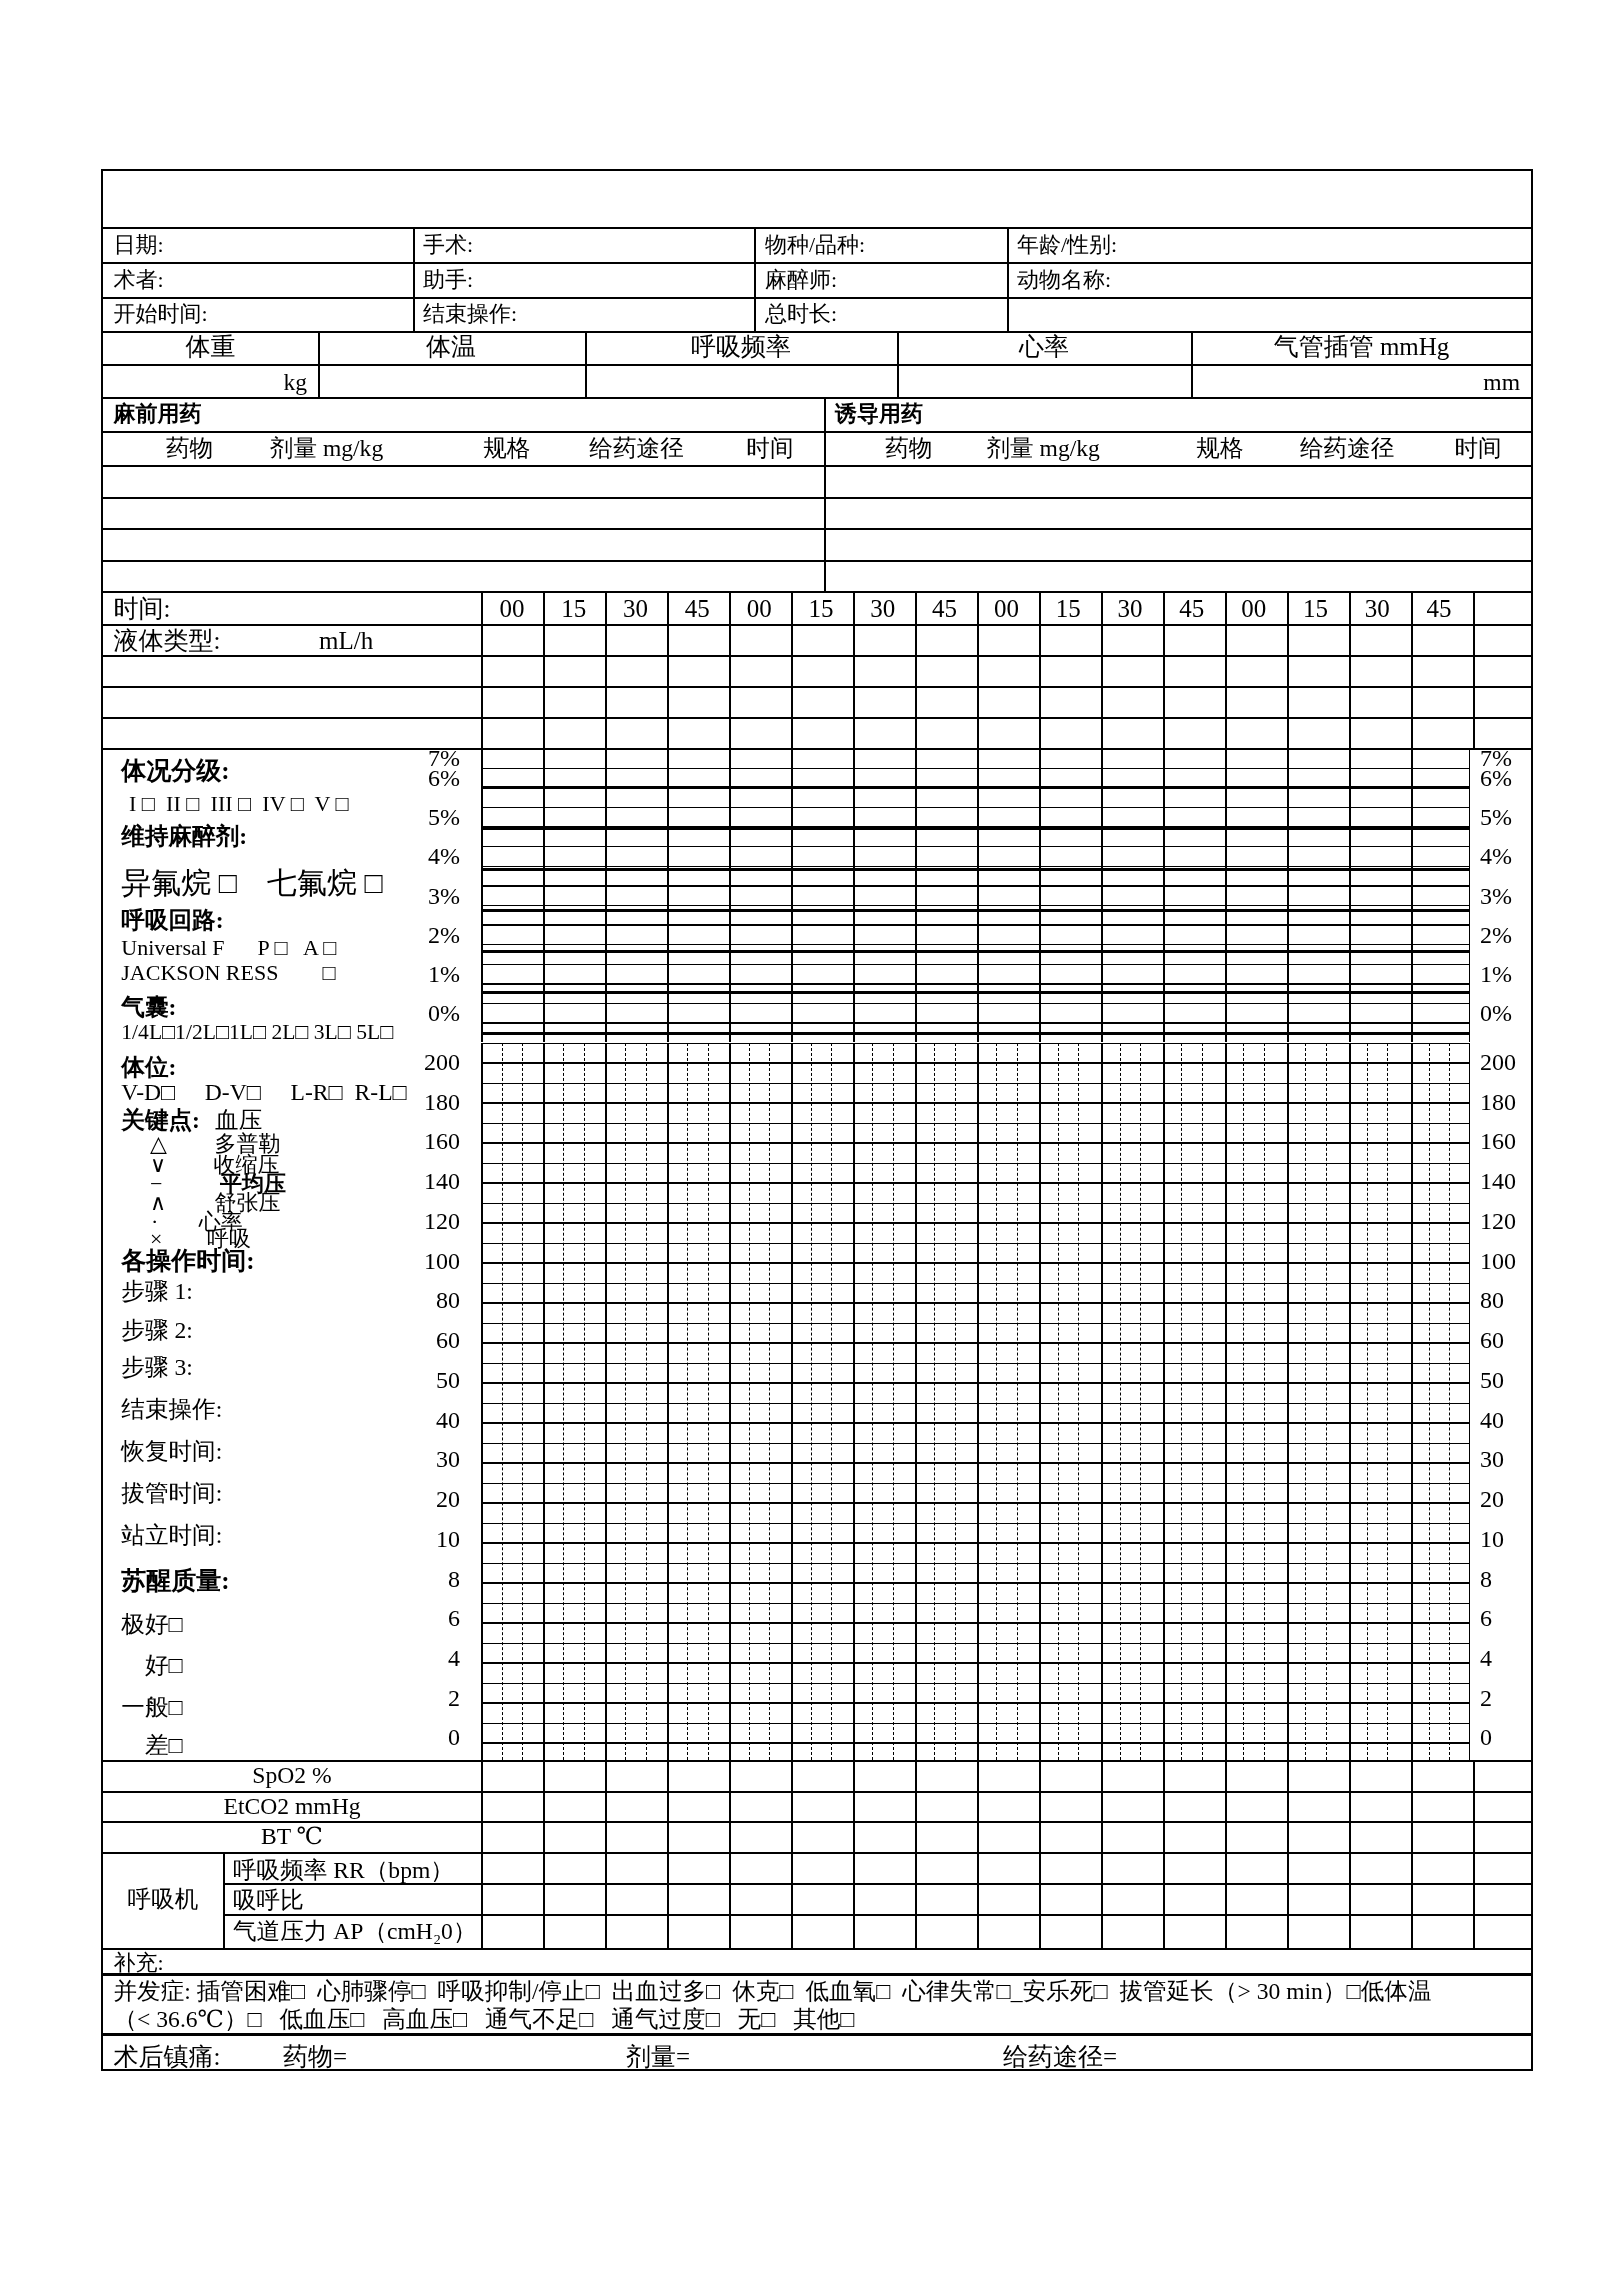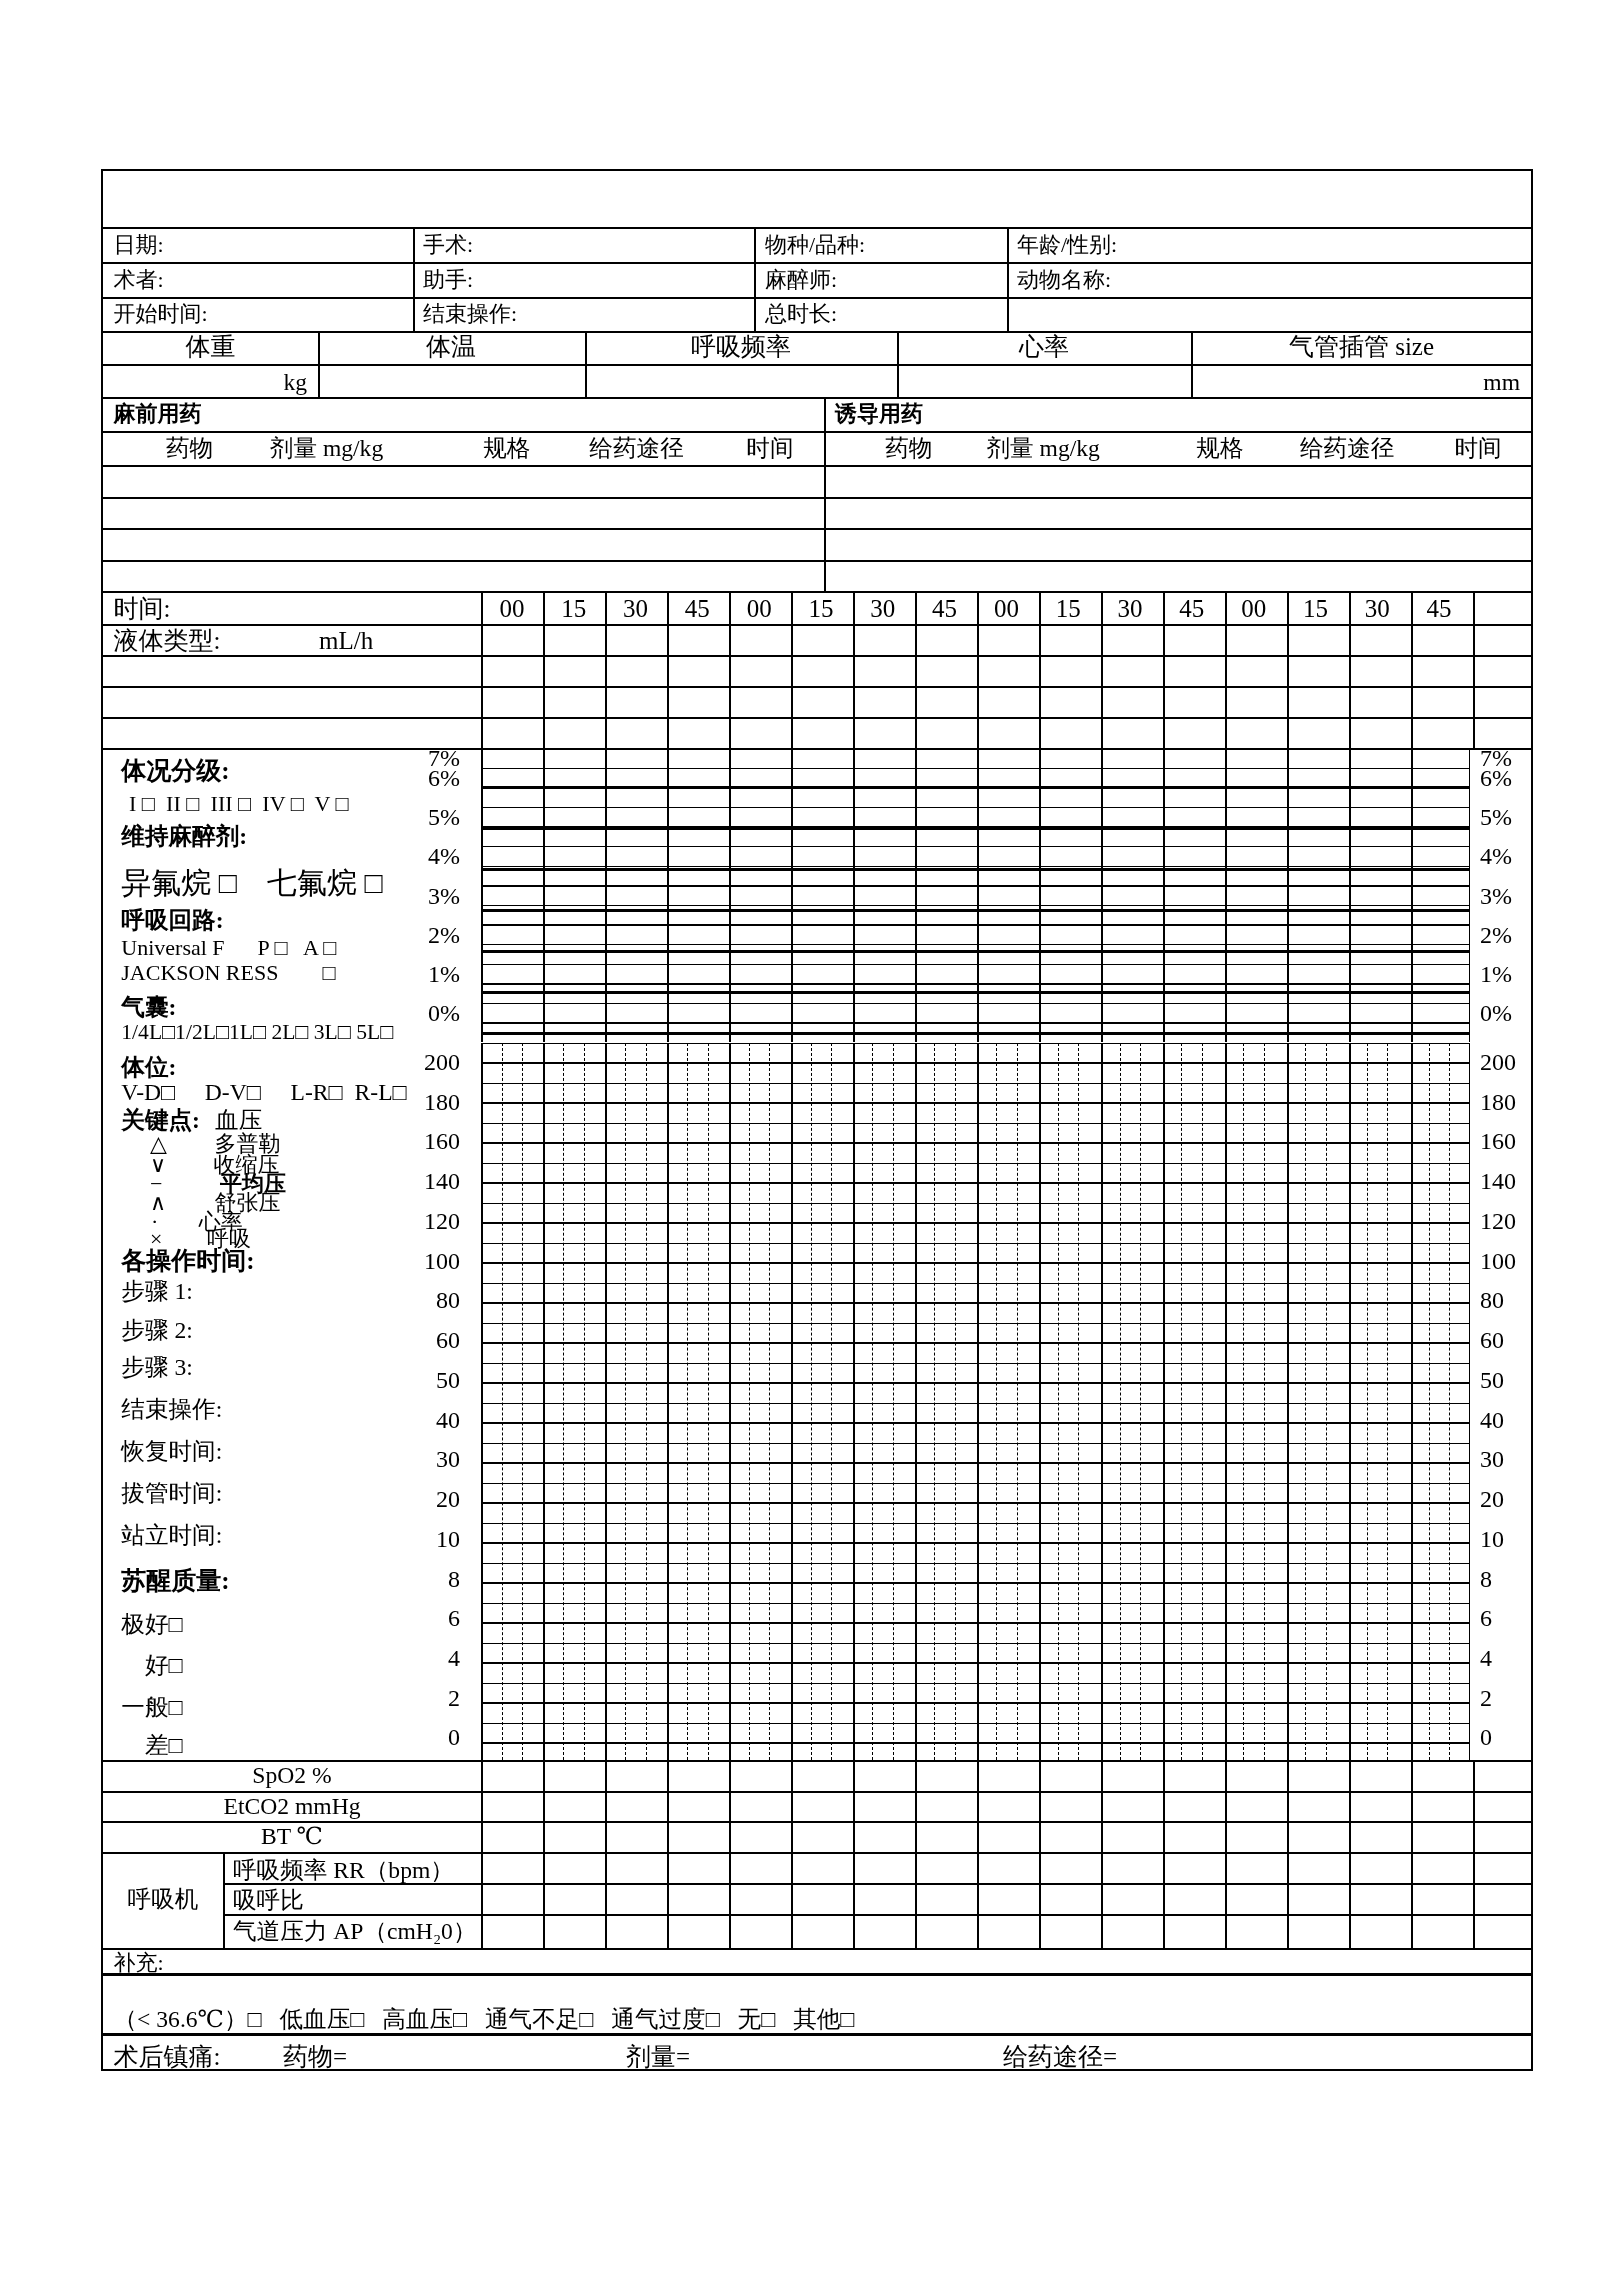--- a/index.html
+++ b/index.html
@@ -100,21 +100,21 @@
     <div class="c t40" style="left:662px;top:96px;">麻醉师:</div>
     <div class="c t40" style="left:914px;top:96px;">动物名称:</div>
     <div class="c t40" style="left:10.5px;top:130px;">开始时间:</div>
     <div class="c t40" style="left:320px;top:130px;">结束操作:</div>
     <div class="c t40" style="left:662px;top:130px;">总时长:</div>
 
     <div class="c ctr t38" style="left:0;top:160px;width:215px;height:33px;">体重</div>
     <div class="c ctr t38" style="left:215px;top:160px;width:266px;height:33px;">体温</div>
     <div class="c ctr t38" style="left:482px;top:160px;width:312px;height:33px;">呼吸频率</div>
     <div class="c ctr t38" style="left:794px;top:160px;width:294px;height:33px;">心率</div>
-    <div class="c ctr t38" style="left:1088px;top:160px;width:341px;height:33px;">气管插管 size</div>
+    <div class="c ctr t38" style="left:1088px;top:160px;width:341px;height:33px;">气管插管 mmHg</div>
     <div class="c t36" style="left:0;top:198px;width:204px;text-align:right;">kg</div>
     <div class="c t36" style="left:1088px;top:198px;width:329px;text-align:right;">mm</div>
 
     <div class="c t40 b" style="left:10.5px;top:230px;text-align:right;">麻前用药</div>
     <div class="c t40 b" style="left:732px;top:230px;">诱导用药</div>
 
     <div class="halfhdr t36" style="left:0;top:264px;width:721px;">
       <span style="left:12%;">药物</span>
       <span style="left:31%;">剂量 mg/kg</span>
       <span style="left:56%;">规格</span>
@@ -299,20 +299,21 @@
     <div class="c cols17" style="left:378px;top:1589px;width:1050px;height:188px;"></div>
     <div class="c ctr t36" style="left:0;top:1589px;width:378px;height:31px;">SpO2 %</div>
     <div class="c ctr t36" style="left:0;top:1620px;width:378px;height:31px;">EtCO2 mmHg</div>
     <div class="c ctr t36" style="left:0;top:1650px;width:378px;height:31px;">BT ℃</div>
     <div class="c ctr t36" style="left:0;top:1681px;width:120px;height:96px;">呼吸机</div>
     <div class="c t36" style="left:130px;top:1686px;">呼吸频率 RR（bpm）</div>
     <div class="c t36" style="left:130px;top:1716px;">吸呼比</div>
     <div class="c t36" style="left:130px;top:1747px;">气道压力 AP（cmH₂0）</div>
 
     <div class="c t34" style="left:10.5px;top:1779px;">补充:</div>
+    <div class="c t36 pre" style="left:10.5px;top:1807px;width:1407px;">并发症: 插管困难□  心肺骤停□  呼吸抑制/停止□  出血过多□  休克□  低血氧□  心律失常□_安乐死□  拔管延长（&gt; 30 min）□低体温</div>
     <div class="c t36 pre" style="left:10.5px;top:1835px;width:1407px;">（&lt; 36.6℃）□   低血压□   高血压□   通气不足□   通气过度□   无□   其他□</div>
     <div class="c t38" style="left:10.5px;top:1872px;">术后镇痛:</div>
     <div class="c t38" style="left:180px;top:1872px;">药物=</div>
     <div class="c t38" style="left:523px;top:1872px;">剂量=</div>
     <div class="c t38" style="left:900px;top:1872px;">给药途径=</div>
 
   </div>
 </div>
 
 

